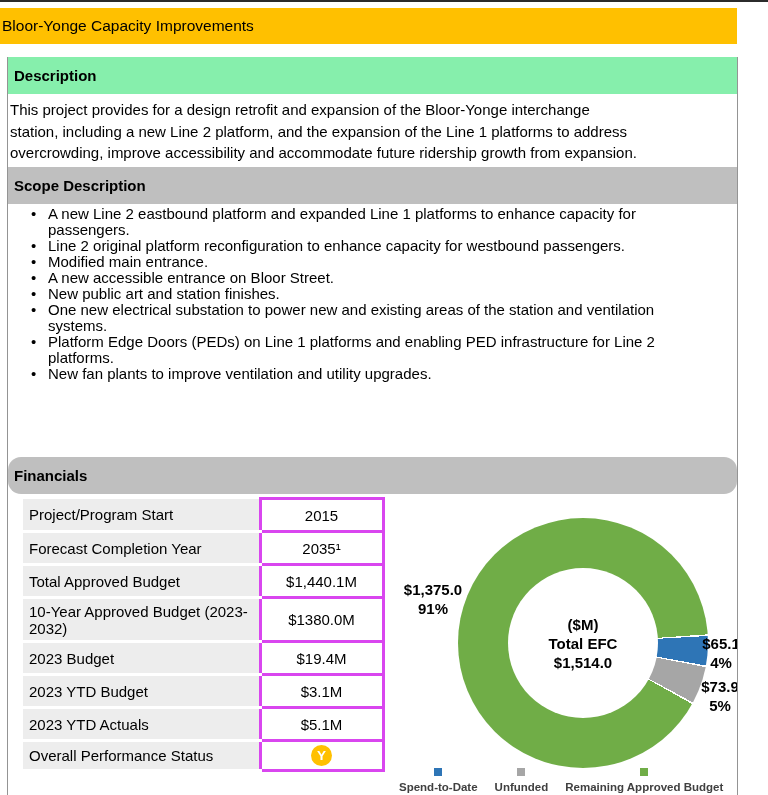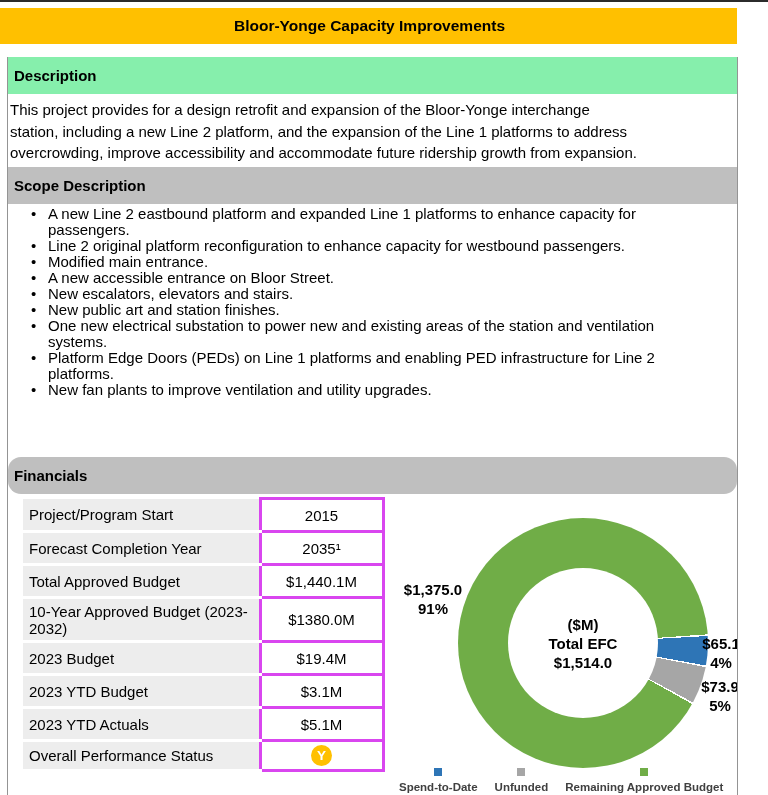--- a/index.html
+++ b/index.html
@@ -3,21 +3,21 @@
 <meta charset="utf-8">
 <style>
   * { margin:0; padding:0; box-sizing:border-box; }
   html,body { width:768px; height:795px; background:#fff; overflow:hidden;
               font-family:"Liberation Sans", sans-serif; color:#000; }
   .page { position:relative; width:768px; height:795px; overflow:hidden; }
 
   .top-line { position:absolute; top:0; left:0; width:768px; height:2px; background:#2b2b2b; }
 
   .title-bar { position:absolute; top:8px; left:0; width:737px; height:36px;
-               line-height:36px; font-weight:bold; font-size:15.5px; padding-left:2px;text-align:center; }
+               line-height:36px; font-weight:normal; font-size:15.5px; padding-left:2px; }
 
   .doc { position:absolute; top:57px; left:7px; width:731px; height:738px;
          border-left:1px solid #949494; border-right:1px solid #949494; overflow:hidden; }
 
   .sec-header { height:37px; background:#BFBFBF; font-weight:bold; font-size:15px;
                 line-height:37px; padding-left:6px; }
 
   .desc-text { height:73px; padding:5px 8px 0 2px; font-size:15px; line-height:21.5px; }
 
   .scope-list { height:253px; padding-top:2px; list-style:none; }
@@ -79,21 +79,20 @@
     </div>
 
     <div class="sec-header" style="background: rgb(191, 191, 191);">
       <span>Scope Description</span>
     </div>
     <ul class="scope-list">
       <li>A new Line 2 eastbound platform and expanded Line 1 platforms to enhance capacity for passengers.</li>
       <li>Line 2 original platform reconfiguration to enhance capacity for westbound passengers.</li>
       <li>Modified main entrance.</li>
       <li>A new accessible entrance on Bloor Street.</li>
-      <li>New escalators, elevators and stairs.</li>
       <li>New public art and station finishes.</li>
       <li>One new electrical substation to power new and existing areas of the station and ventilation systems.</li>
       <li>Platform Edge Doors (PEDs) on Line 1 platforms and enabling PED infrastructure for Line 2 platforms.</li>
       <li>New fan plants to improve ventilation and utility upgrades.</li>
     </ul>
 
     <div class="sec-header" style="background: rgb(191, 191, 191); border-radius: 13px;">
       <span>Financials</span>
     </div>
 

